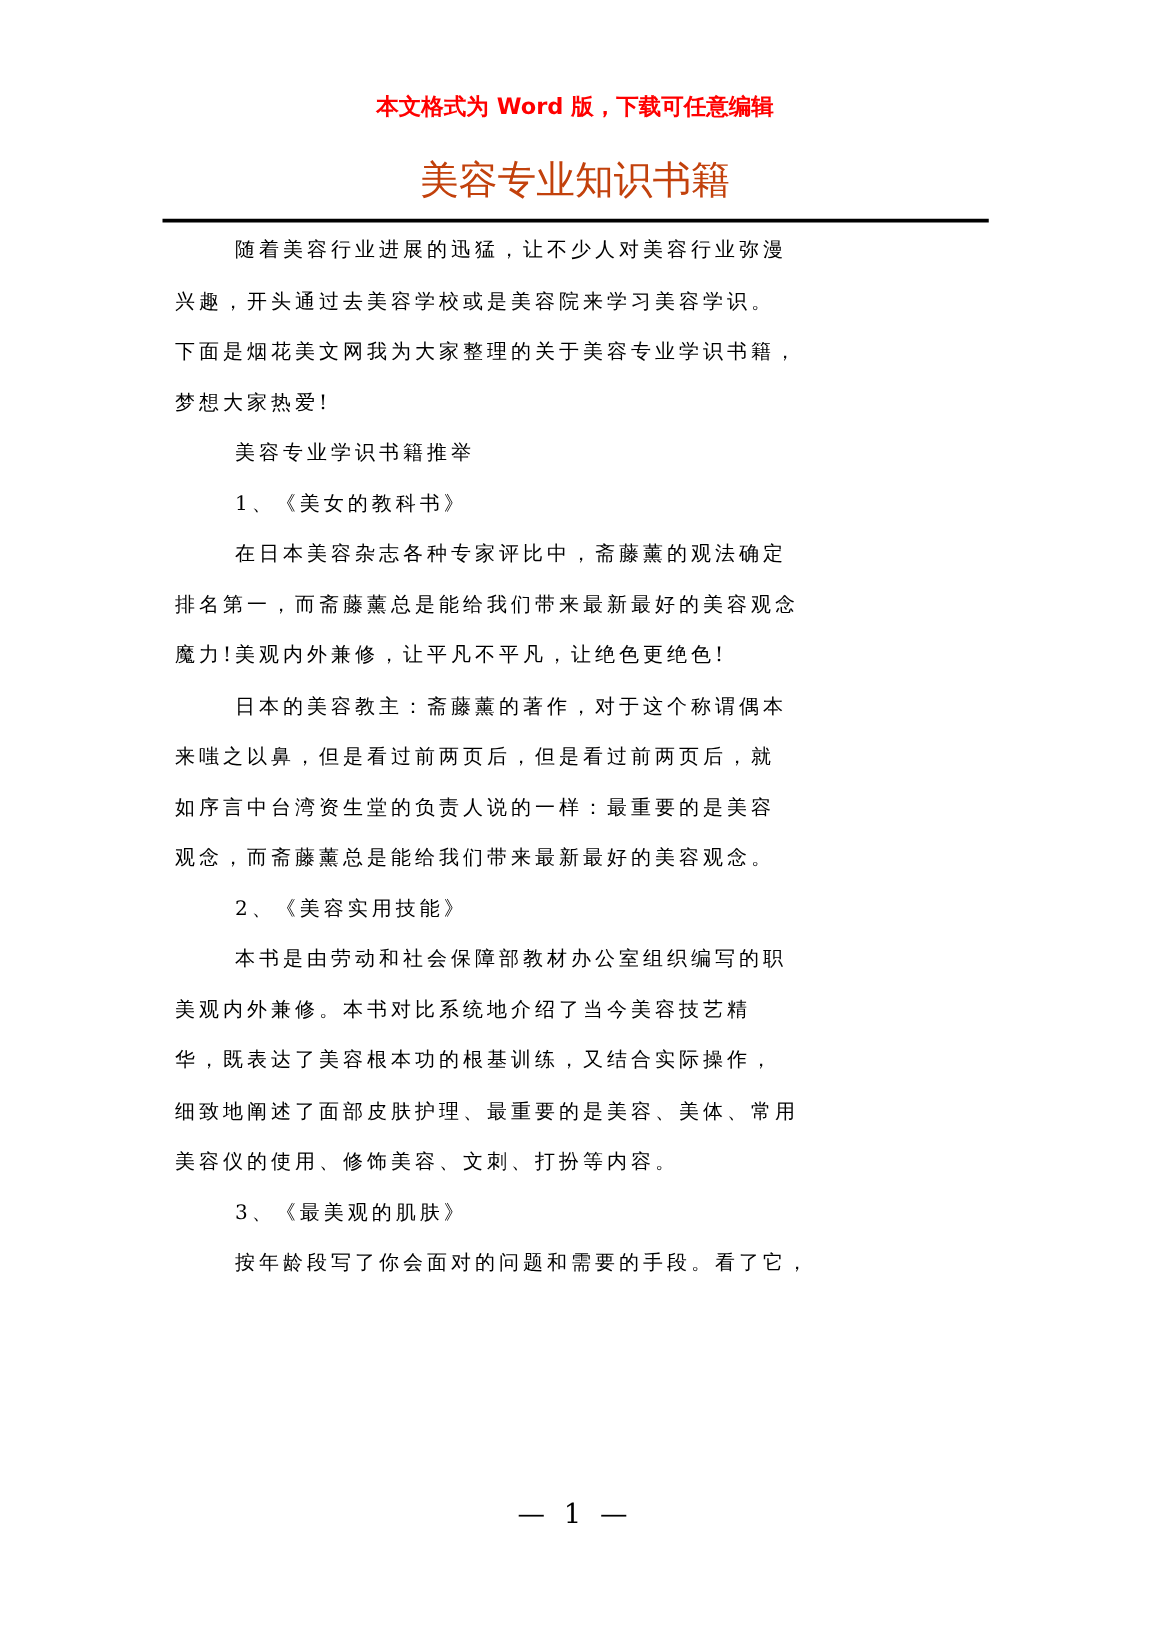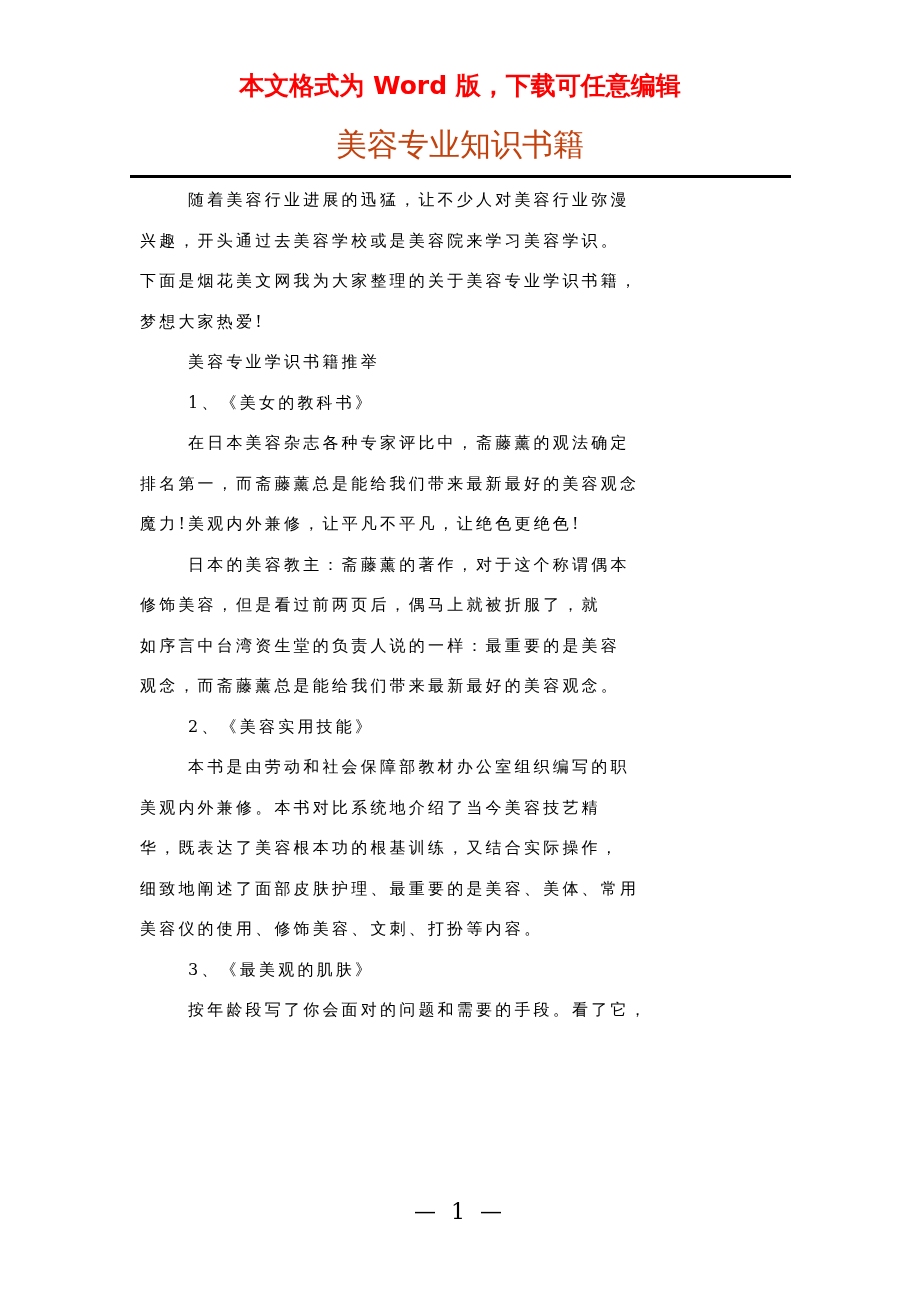--- a/index.html
+++ b/index.html
@@ -16,21 +16,21 @@
       color: #000000;
     }
     .notice {
       position: absolute;
       top: 66px;
       left: 0;
       width: 920px;
       text-align: center;
       font-family: "DejaVu Sans", "Liberation Sans", sans-serif;
       font-weight: bold;
-      font-size: 25px;
+      font-size: 18px;
       line-height: 40px;
       color: #ff0000;
       letter-spacing: 0px;
     }
     .title {
       position: absolute;
       top: 121px;
       left: 0;
       width: 920px;
       text-align: center;
@@ -107,21 +107,21 @@
   </div>
 
   <div class="p" style="text-indent:0">
     <span class="ln first">在日本美容杂志各种专家评比中，斋藤薰的观法确定</span>
     <span class="ln">排名第一，而斋藤薰总是能给我们带来最新最好的美容观念</span>
     <span class="ln">魔力!美观内外兼修，让平凡不平凡，让绝色更绝色!</span>
   </div>
 
   <div class="p" style="text-indent:0">
     <span class="ln first">日本的美容教主：斋藤薰的著作，对于这个称谓偶本</span>
-    <span class="ln">修饰美容，但是看过前两页后，偶马上就被折服了，就</span>
+    <span class="ln">来嗤之以鼻，但是看过前两页后，但是看过前两页后，就</span>
     <span class="ln">如序言中台湾资生堂的负责人说的一样：最重要的是美容</span>
     <span class="ln">观念，而斋藤薰总是能给我们带来最新最好的美容观念。</span>
   </div>
 
   <div class="p" style="text-indent:0">
     <span class="ln first">2、《美容实用技能》</span>
   </div>
 
   <div class="p" style="text-indent:0">
     <span class="ln first">本书是由劳动和社会保障部教材办公室组织编写的职</span>

